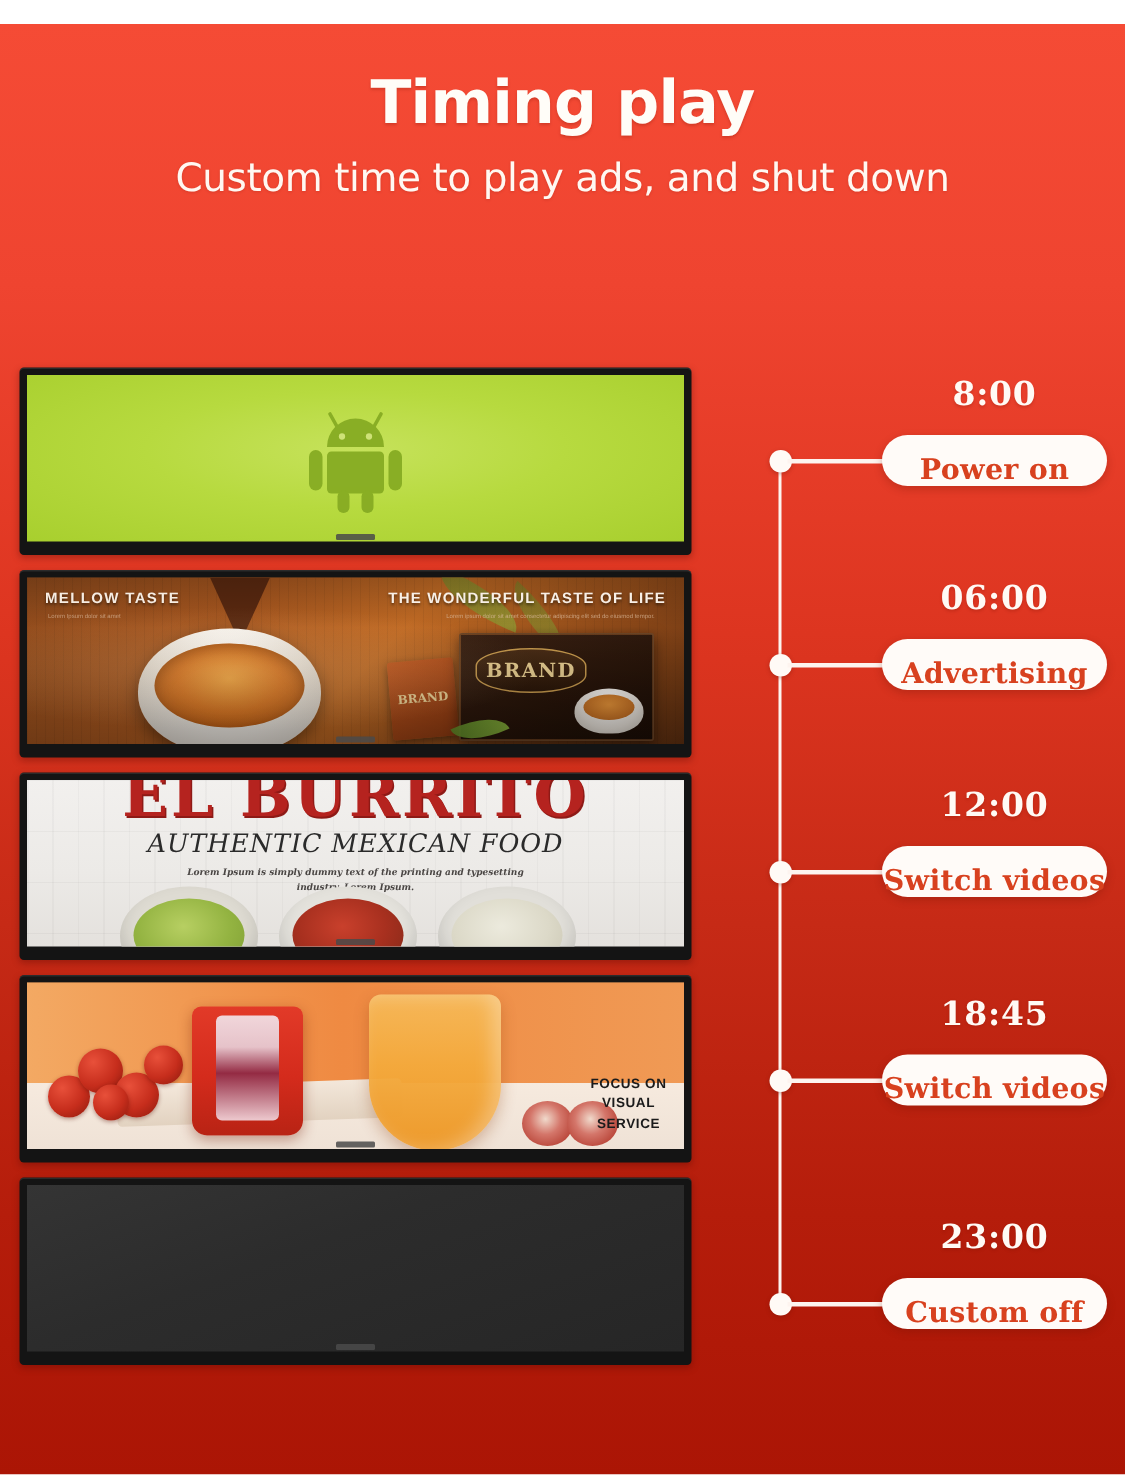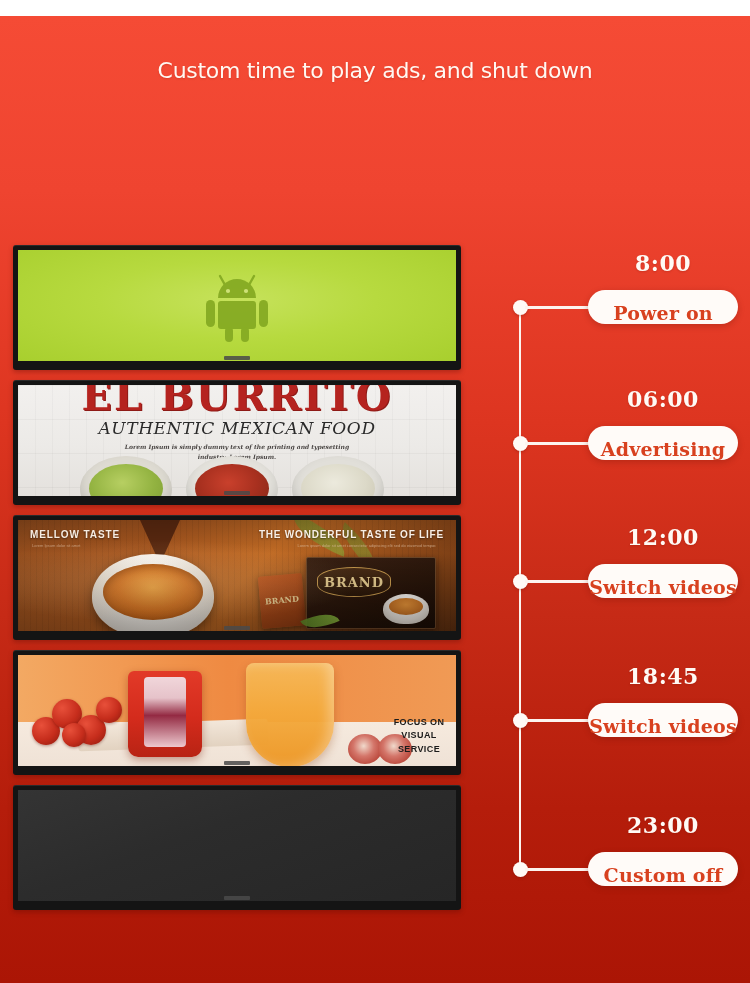--- a/index.html
+++ b/index.html
@@ -44,21 +44,21 @@
     font-size:40px;
     font-weight:bold;
     color:#fffdf8;
     letter-spacing:-0.5px;
     line-height:1.15;
     text-shadow:0 1px 2px rgba(120,20,5,.25);
   }
   .subtitle {
     margin-top:12px;
     font-family:"DejaVu Sans", sans-serif;
-    font-size:22px;
+    font-size:26px;
     font-weight:500;
     color:#fff8f2;
     letter-spacing:-0.3px;
     text-shadow:0 1px 2px rgba(120,20,5,.2);
   }
 
   
   .screens {
     position:absolute;
     left:13px; top:245px;
@@ -440,20 +440,21 @@
   }
 </style>
 </head>
 <body>
 
 <div id="page">
 
   <div class="backdrop"></div>
 
   <div class="header">
+    <div class="title">Timing play</div>
     <div class="subtitle">Custom time to play ads, and shut down</div>
   </div>
 
   <div class="screens">
 
     <div class="screen">
       <div class="panel p-android">
         <svg class="droid" width="86" height="72" viewBox="0 0 86 72">
           <g fill="#86ab23" opacity="0.95">
             <path d="M26 6 L31 15" stroke="#86ab23" stroke-width="2.4" stroke-linecap="round"></path>
@@ -461,41 +462,20 @@
             <path d="M24 28 a19 19 0 0 1 38 0 z"></path>
             <circle cx="34" cy="21" r="2.1" fill="#cfe27a"></circle>
             <circle cx="52" cy="21" r="2.1" fill="#cfe27a"></circle>
             <rect x="24" y="31" width="38" height="28" rx="3"></rect>
             <rect x="12" y="30" width="9" height="27" rx="4.5"></rect>
             <rect x="65" y="30" width="9" height="27" rx="4.5"></rect>
             <rect x="31" y="57" width="8" height="15" rx="4"></rect>
             <rect x="47" y="57" width="8" height="15" rx="4"></rect>
           </g>
         </svg>
-        <div class="bezel-logo"></div>
-      </div>
-    </div>
-
-    <div class="screen">
-      <div class="panel p-burrito">
-        <div class="wood-grain"></div>
-        <div class="burrito-logo">EL BURRITO</div>
-        <div class="burrito-sub">AUTHENTIC MEXICAN FOOD</div>
-        <div class="burrito-lorem">Lorem Ipsum is simply dummy text of the printing and typesetting industry. Lorem Ipsum.</div>
-        <div class="bowls">
-          <div class="bowl bowl-1">
-              <i></i>
-            </div>
-          <div class="bowl bowl-2">
-              <i></i>
-            </div>
-          <div class="bowl bowl-3">
-              <i></i>
-            </div>
-        </div>
         <div class="bezel-logo"></div>
       </div>
     </div>
 
     <div class="screen">
       <div class="panel p-tea">
         <div class="tea-lines"></div>
         <div class="tea-leaf leaf-a"></div>
         <div class="tea-leaf leaf-b"></div>
         <div class="tea-pour"></div>
@@ -516,20 +496,41 @@
         <div class="tea-vig"></div>
         <div class="tea-h-left">MELLOW TASTE</div>
         <div class="tea-p-left">Lorem Ipsum dolor sit amet</div>
         <div class="tea-h-right">THE WONDERFUL TASTE OF LIFE</div>
         <div class="tea-p-right">Lorem ipsum dolor sit amet consectetur adipiscing elit sed do eiusmod tempor.</div>
         <div class="bezel-logo"></div>
       </div>
     </div>
 
     <div class="screen">
+      <div class="panel p-burrito">
+        <div class="wood-grain"></div>
+        <div class="burrito-logo">EL BURRITO</div>
+        <div class="burrito-sub">AUTHENTIC MEXICAN FOOD</div>
+        <div class="burrito-lorem">Lorem Ipsum is simply dummy text of the printing and typesetting industry. Lorem Ipsum.</div>
+        <div class="bowls">
+          <div class="bowl bowl-1">
+              <i></i>
+            </div>
+          <div class="bowl bowl-2">
+              <i></i>
+            </div>
+          <div class="bowl bowl-3">
+              <i></i>
+            </div>
+        </div>
+        <div class="bezel-logo"></div>
+      </div>
+    </div>
+
+    <div class="screen">
       <div class="panel p-juice">
         <div class="j-wall"></div>
         <div class="j-table"></div>
         <div class="j-board"></div>
         <div class="j-cherries">
           <div class="cherry c1"></div>
           <div class="cherry c2"></div>
           <div class="cherry c3"></div>
           <div class="cherry c4"></div>
           <div class="cherry c5"></div>

